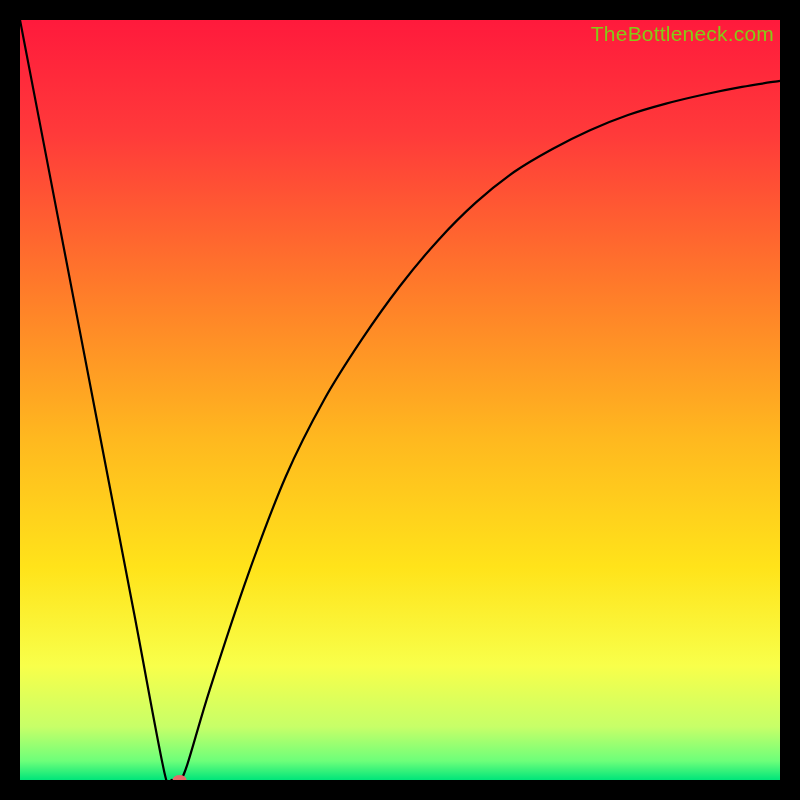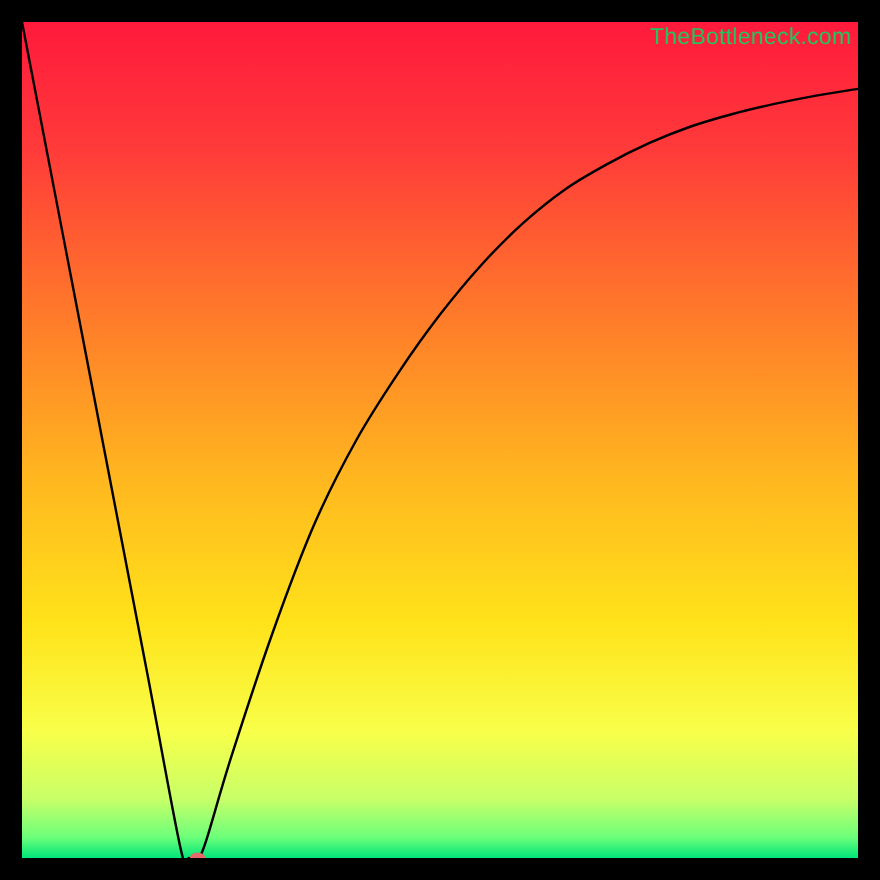--- a/index.html
+++ b/index.html
@@ -16,21 +16,21 @@
     left: 20px;
     top: 20px;
     width: 760px;
     height: 760px;
     background: #000;
   }
   .watermark {
     position: absolute;
     top: 2px;
     right: 6px;
-    color: #22c55e;
+    color: #84cc16;
     font-size: 21px;
     font-weight: 500;
     letter-spacing: 0.2px;
     z-index: 10;
   }
   svg {
     display: block;
   }
 </style>
 </head>

